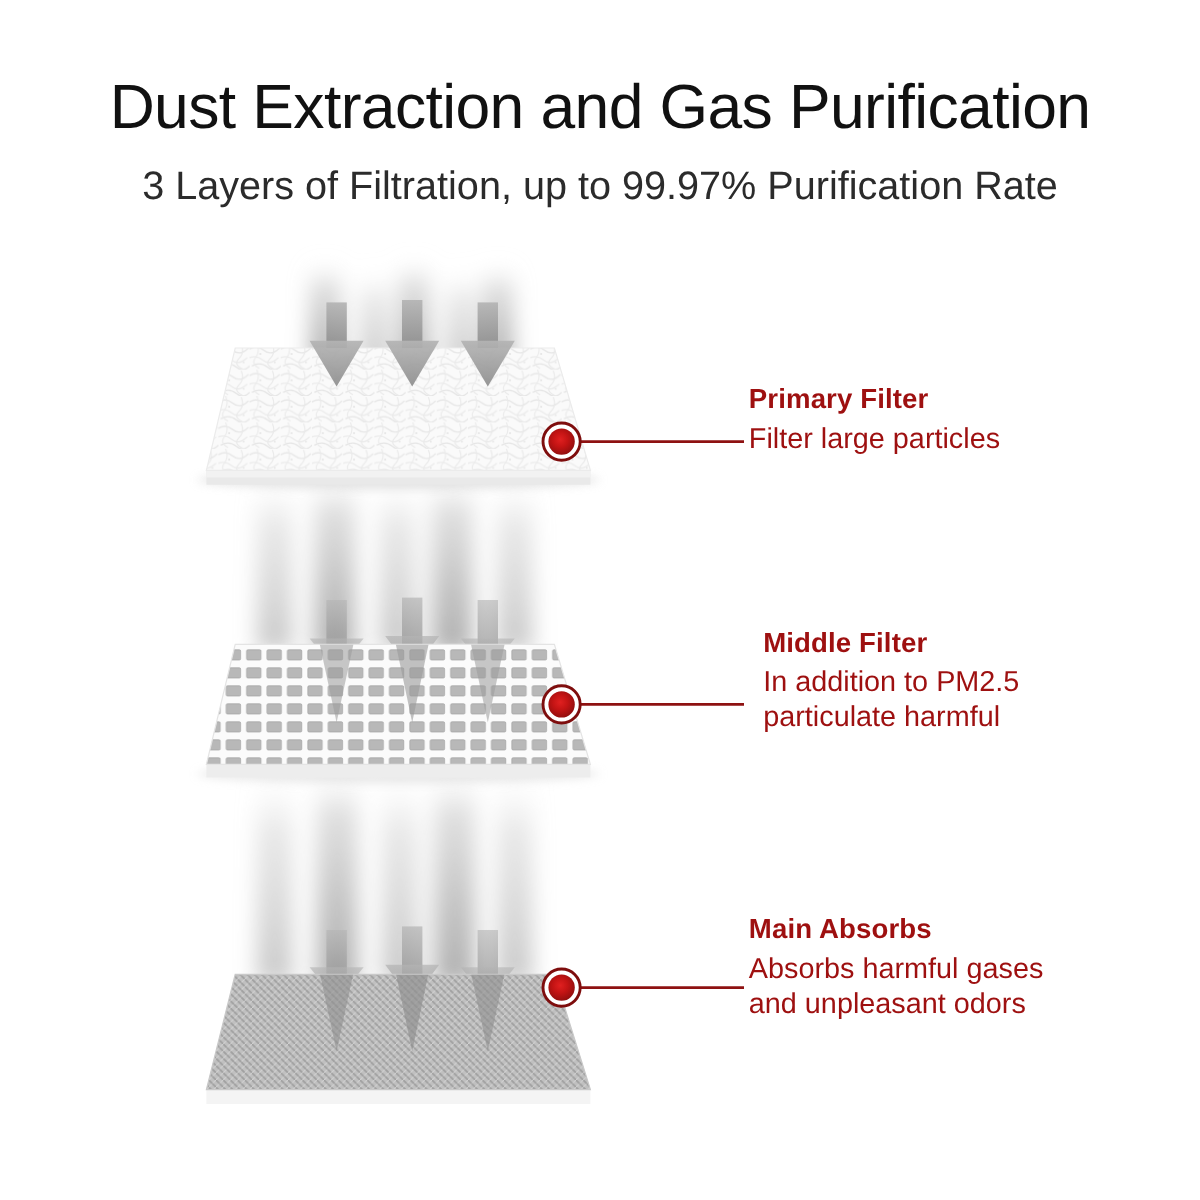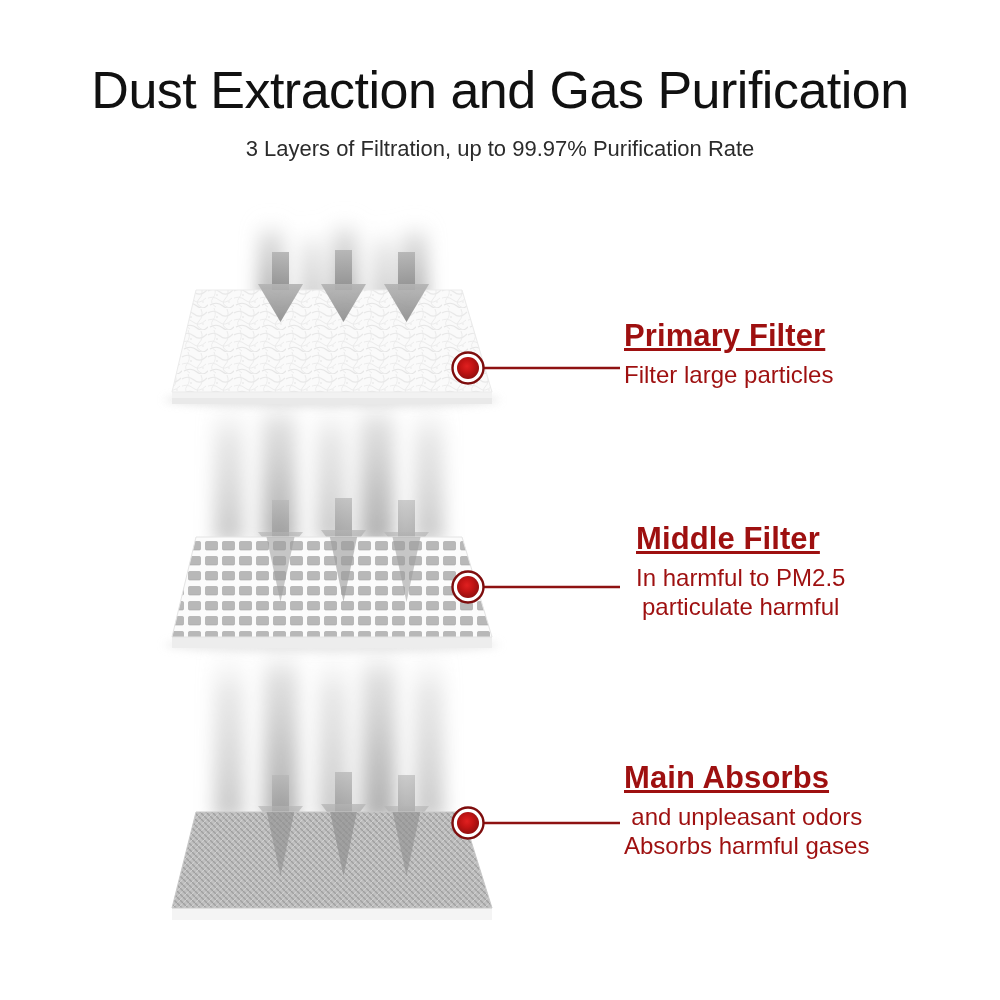--- a/index.html
+++ b/index.html
@@ -34,21 +34,21 @@
   .title {
     font-size: 52px;
     line-height: 1.08;
     font-weight: 400;
     letter-spacing: -0.5px;
     color: #111111;
     margin: 0;
     white-space: nowrap;
   }
   .subtitle {
-    font-size: 22px;
+    font-size: 33px;
     line-height: 1.15;
     font-weight: 400;
     color: #2b2b2b;
     margin: 18px 0 0 0;
     white-space: nowrap;
   }
 
   
   .stage {
     position: absolute;
@@ -59,37 +59,35 @@
     pointer-events: none;
   }
   .stage svg { display: block; }
 
   
   .callout {
     position: absolute;
     left: 624px;
   }
   .callout .c-title {
-    font-size: 31px;
+    font-size: 23px;
     font-weight: bold;
     color: #9E1010;
     letter-spacing: 0.1px;
     line-height: 1.05;
     margin: 0;
     white-space: nowrap;
-    text-decoration: underline;
   }
   .callout .c-desc {
     font-size: 24px;
     font-weight: 400;
     color: #9E1010;
     line-height: 1.22;
     margin: 7px 0 0 0;
     white-space: nowrap;
-    text-align: center;
   }
   .callout .c-desc span { display: block; }
 
   .callout-1 { top: 320px; }
   .callout-2 { top: 523px; margin-left: 12px; }
   .callout-3 { top: 762px; }
 </style>
 </head>
 <body>
 
@@ -296,26 +294,26 @@
   <div class="callout callout-1">
     <div class="c-title">Primary Filter</div>
     <div class="c-desc">
       <span>Filter large particles</span>
     </div>
   </div>
 
   <div class="callout callout-2">
     <div class="c-title">Middle Filter</div>
     <div class="c-desc">
-      <span>In harmful to PM2.5</span>
+      <span>In addition to PM2.5</span>
       <span>particulate harmful</span>
     </div>
   </div>
 
   <div class="callout callout-3">
     <div class="c-title">Main Absorbs</div>
     <div class="c-desc">
+      <span>Absorbs harmful gases</span>
       <span>and unpleasant odors</span>
-      <span>Absorbs harmful gases</span>
     </div>
   </div>
 
 </div>
 
 </body></html>

